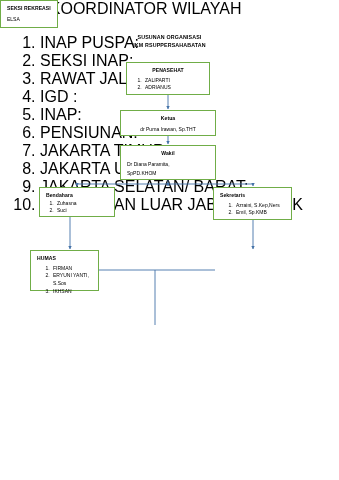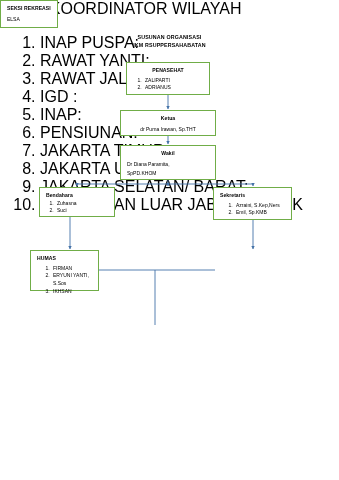--- a/index.html
+++ b/index.html
@@ -201,21 +201,21 @@
 
   <div class="node" id="node-rekreasi">
     <div class="hdr">SEKSI REKREASI</div>
     <div class="sub">ELSA</div>
   </div>
 
   <div class="oval">
     <div class="oval-title">NAMA KOORDINATOR WILAYAH</div>
     <ol class="wilayah">
       <li>INAP PUSPA:</li>
-      <li>RAWAT YANTI:</li>
+      <li>SEKSI INAP:</li>
       <li>RAWAT JALAN:</li>
       <li>IGD :</li>
       <li>INAP:</li>
       <li>PENSIUNAN:</li>
       <li>JAKARTA TIMUR:</li>
       <li>JAKARTA UTARA:</li>
       <li>JAKARTA SELATAN/ BARAT:</li>
       <li>BEKASI DAN LUAR JABODETABEK</li>
     </ol>
   </div>

